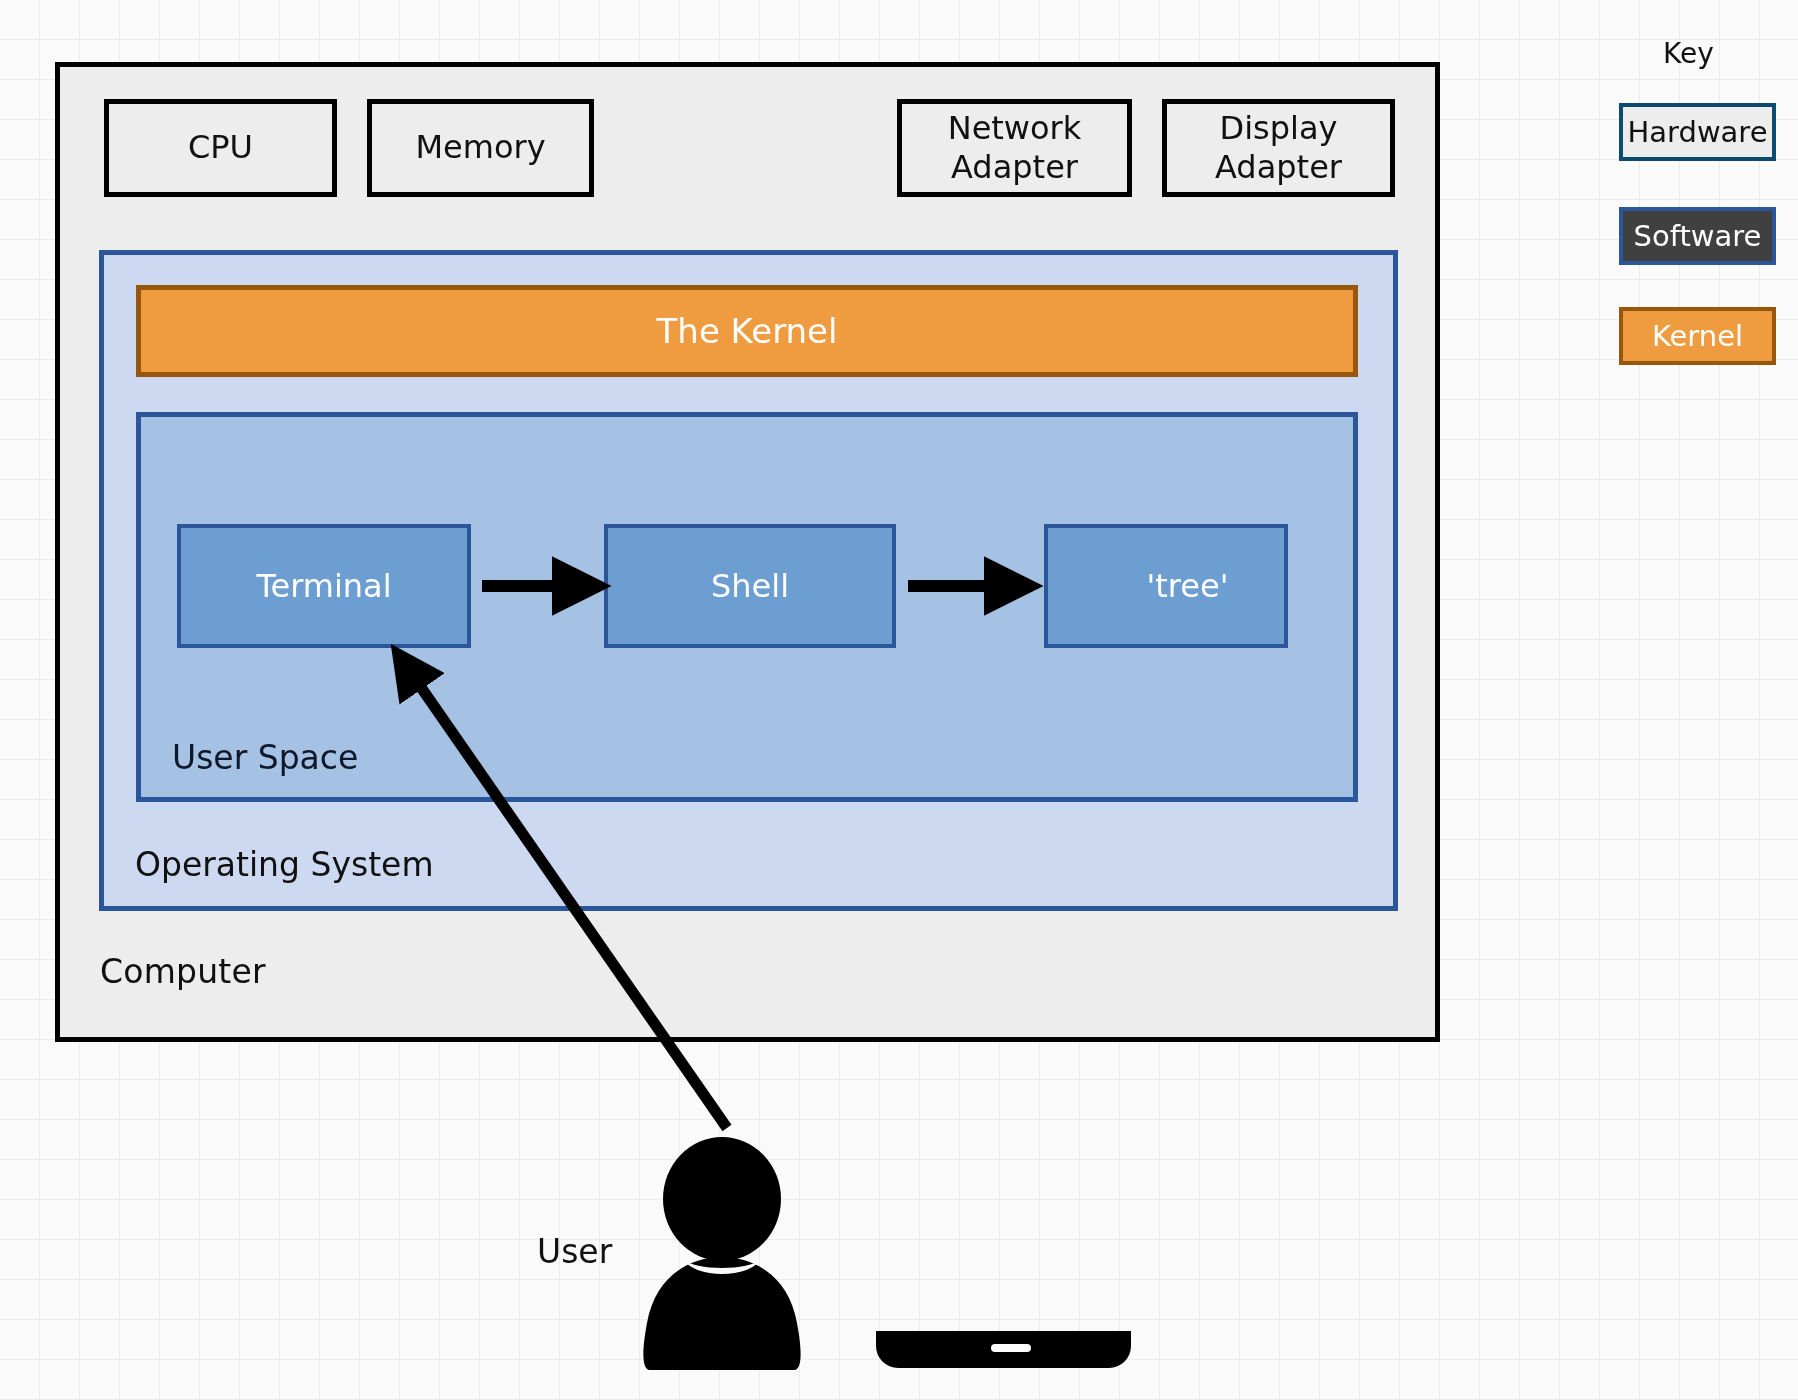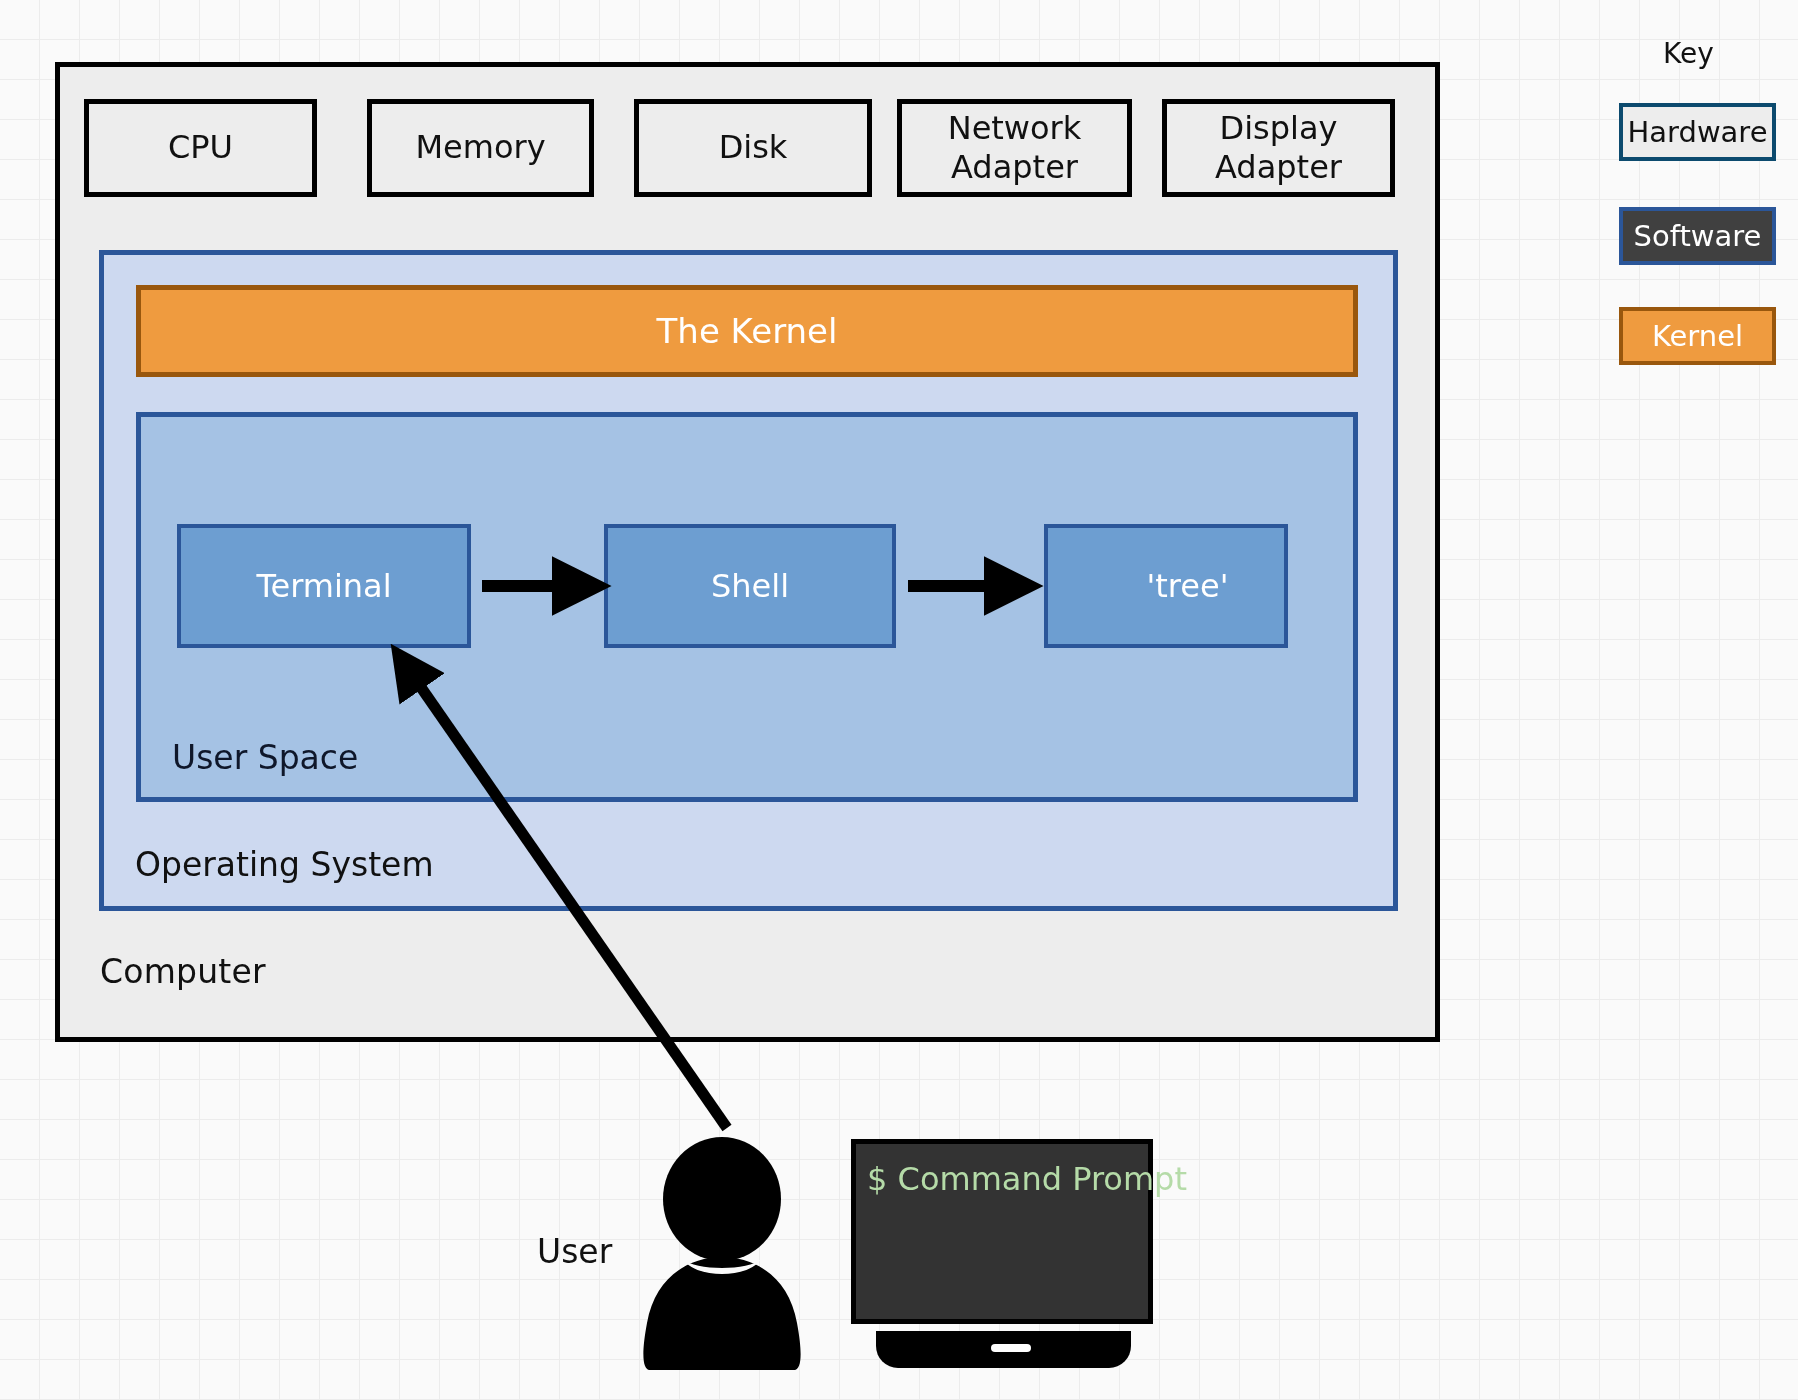--- a/index.html
+++ b/index.html
@@ -45,21 +45,21 @@
 
   
   .hw-box {
     background: #ededed;
     border: 5px solid #000000;
     display: flex; align-items: center; justify-content: center;
     text-align: center;
     font-size: 32px; color: #111; line-height: 1.22;
     top: 99px; height: 98px;
   }
-  #hw-cpu      { left: 84px;  width: 233px; }
+  #hw-cpu      { left: 104px;  width: 233px; }
   #hw-memory   { left: 367px;  width: 227px; }
   #hw-disk     { left: 634px;  width: 238px; }
   #hw-network  { left: 897px;  width: 235px; }
   #hw-display  { left: 1162px; width: 233px; }
 
   
   #os-box {
     left: 99px; top: 250px; width: 1299px; height: 661px;
     background: #cdd9f0;
     border: 5px solid #2b5699;
@@ -159,23 +159,20 @@
 <div id="stage">
 
   <div class="abs" id="computer-box"></div>
   <div class="abs" id="computer-label">Computer</div>
 
   <div class="abs hw-box" id="hw-cpu">
     <span>CPU</span>
   </div>
   <div class="abs hw-box" id="hw-memory">
     <span>Memory</span>
-  </div>
-  <div class="abs hw-box" id="hw-disk">
-    <span>Disk</span>
   </div>
   <div class="abs hw-box" id="hw-network">
     <span class="multiline">Network<br>Adapter</span>
   </div>
   <div class="abs hw-box" id="hw-display">
     <span class="multiline">Display<br>Adapter</span>
   </div>
 
   <div class="abs" id="os-box"></div>
   <div class="abs" id="os-label">Operating System</div>
@@ -219,23 +216,20 @@
                C14,218 16,232 22,233
                L168,233
                C174,232 176,218 170,186
                C162,140 128,120 95,120 Z" fill="#000000"></path>
       <path d="M56,122 C68,142 122,142 134,122 C122,134 68,134 56,122 Z" fill="#fafafa"></path>
     </svg>
   </div>
   <div class="abs" id="user-label">User</div>
 
   <div class="abs" id="monitor">
-    <div class="abs" id="monitor-bezel">
-      <span id="monitor-screen-text">$ Command Prompt</span>
-    </div>
     <div class="abs" id="monitor-stand"></div>
     <div class="abs" id="monitor-stand-slot"></div>
   </div>
 
   <div class="abs" id="key-title">Key</div>
   <div class="abs key-swatch" id="key-hardware">
     <span>Hardware</span>
   </div>
   <div class="abs key-swatch" id="key-software">
     <span>Software</span>

